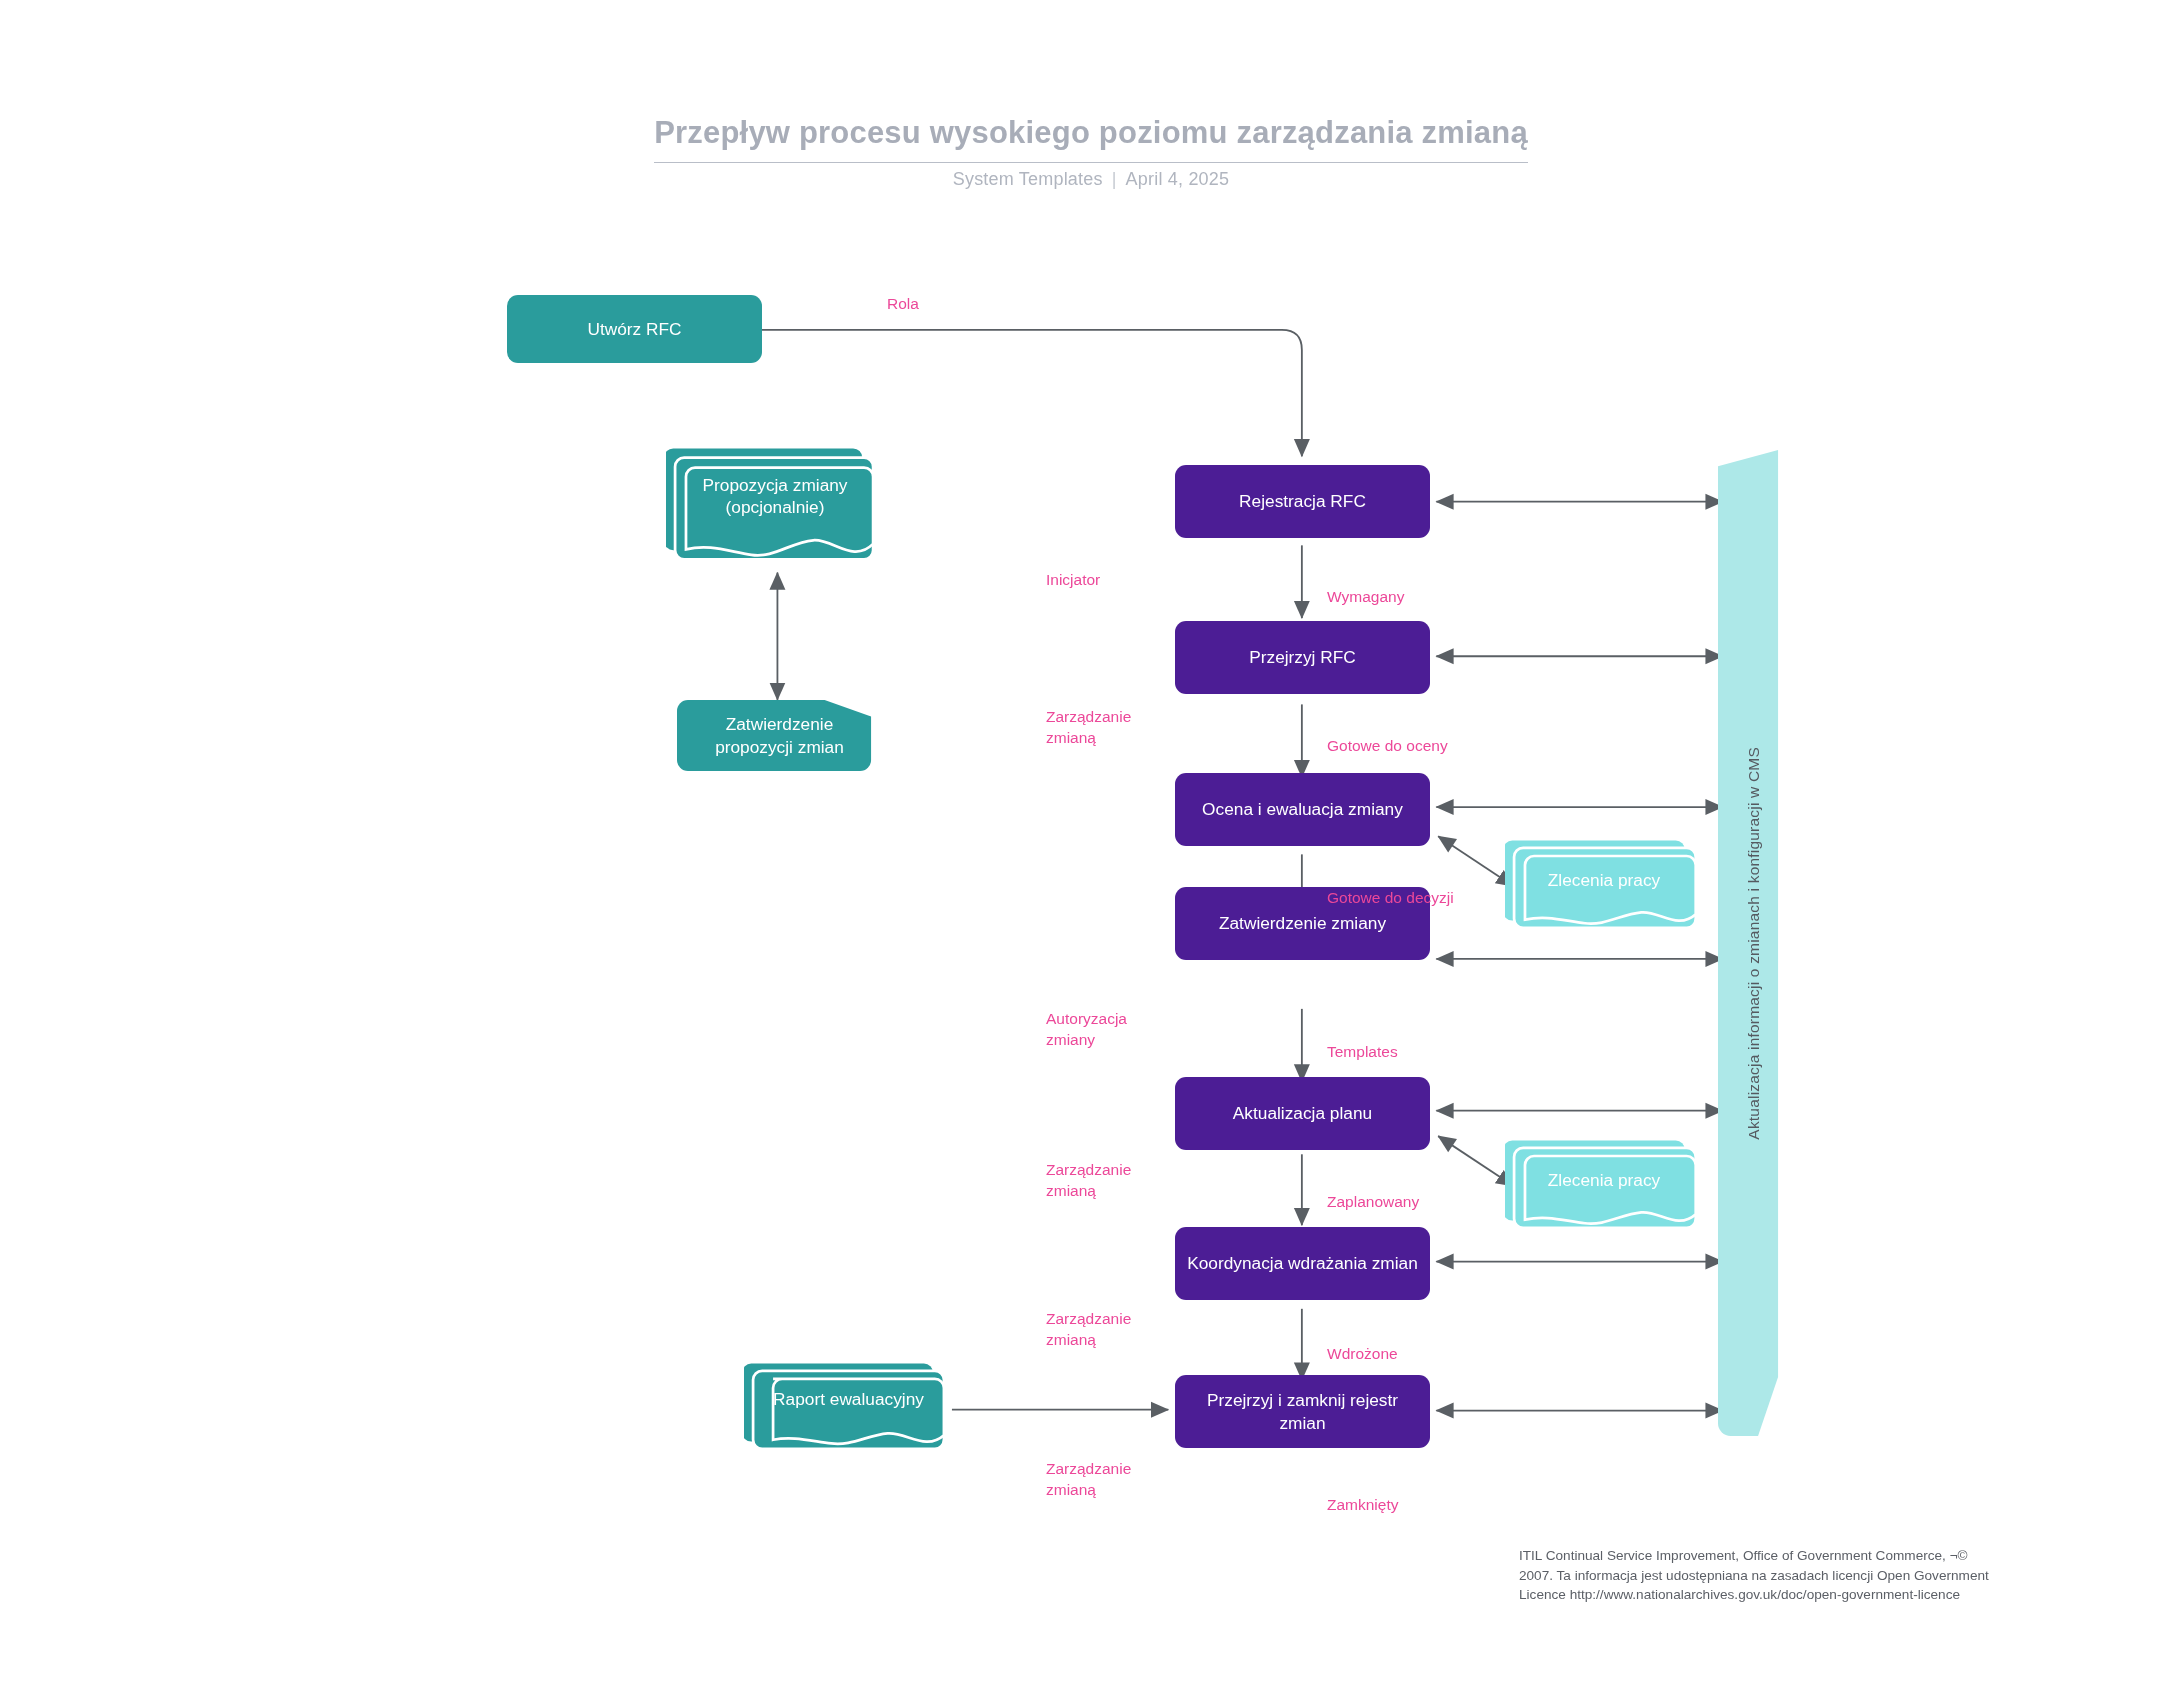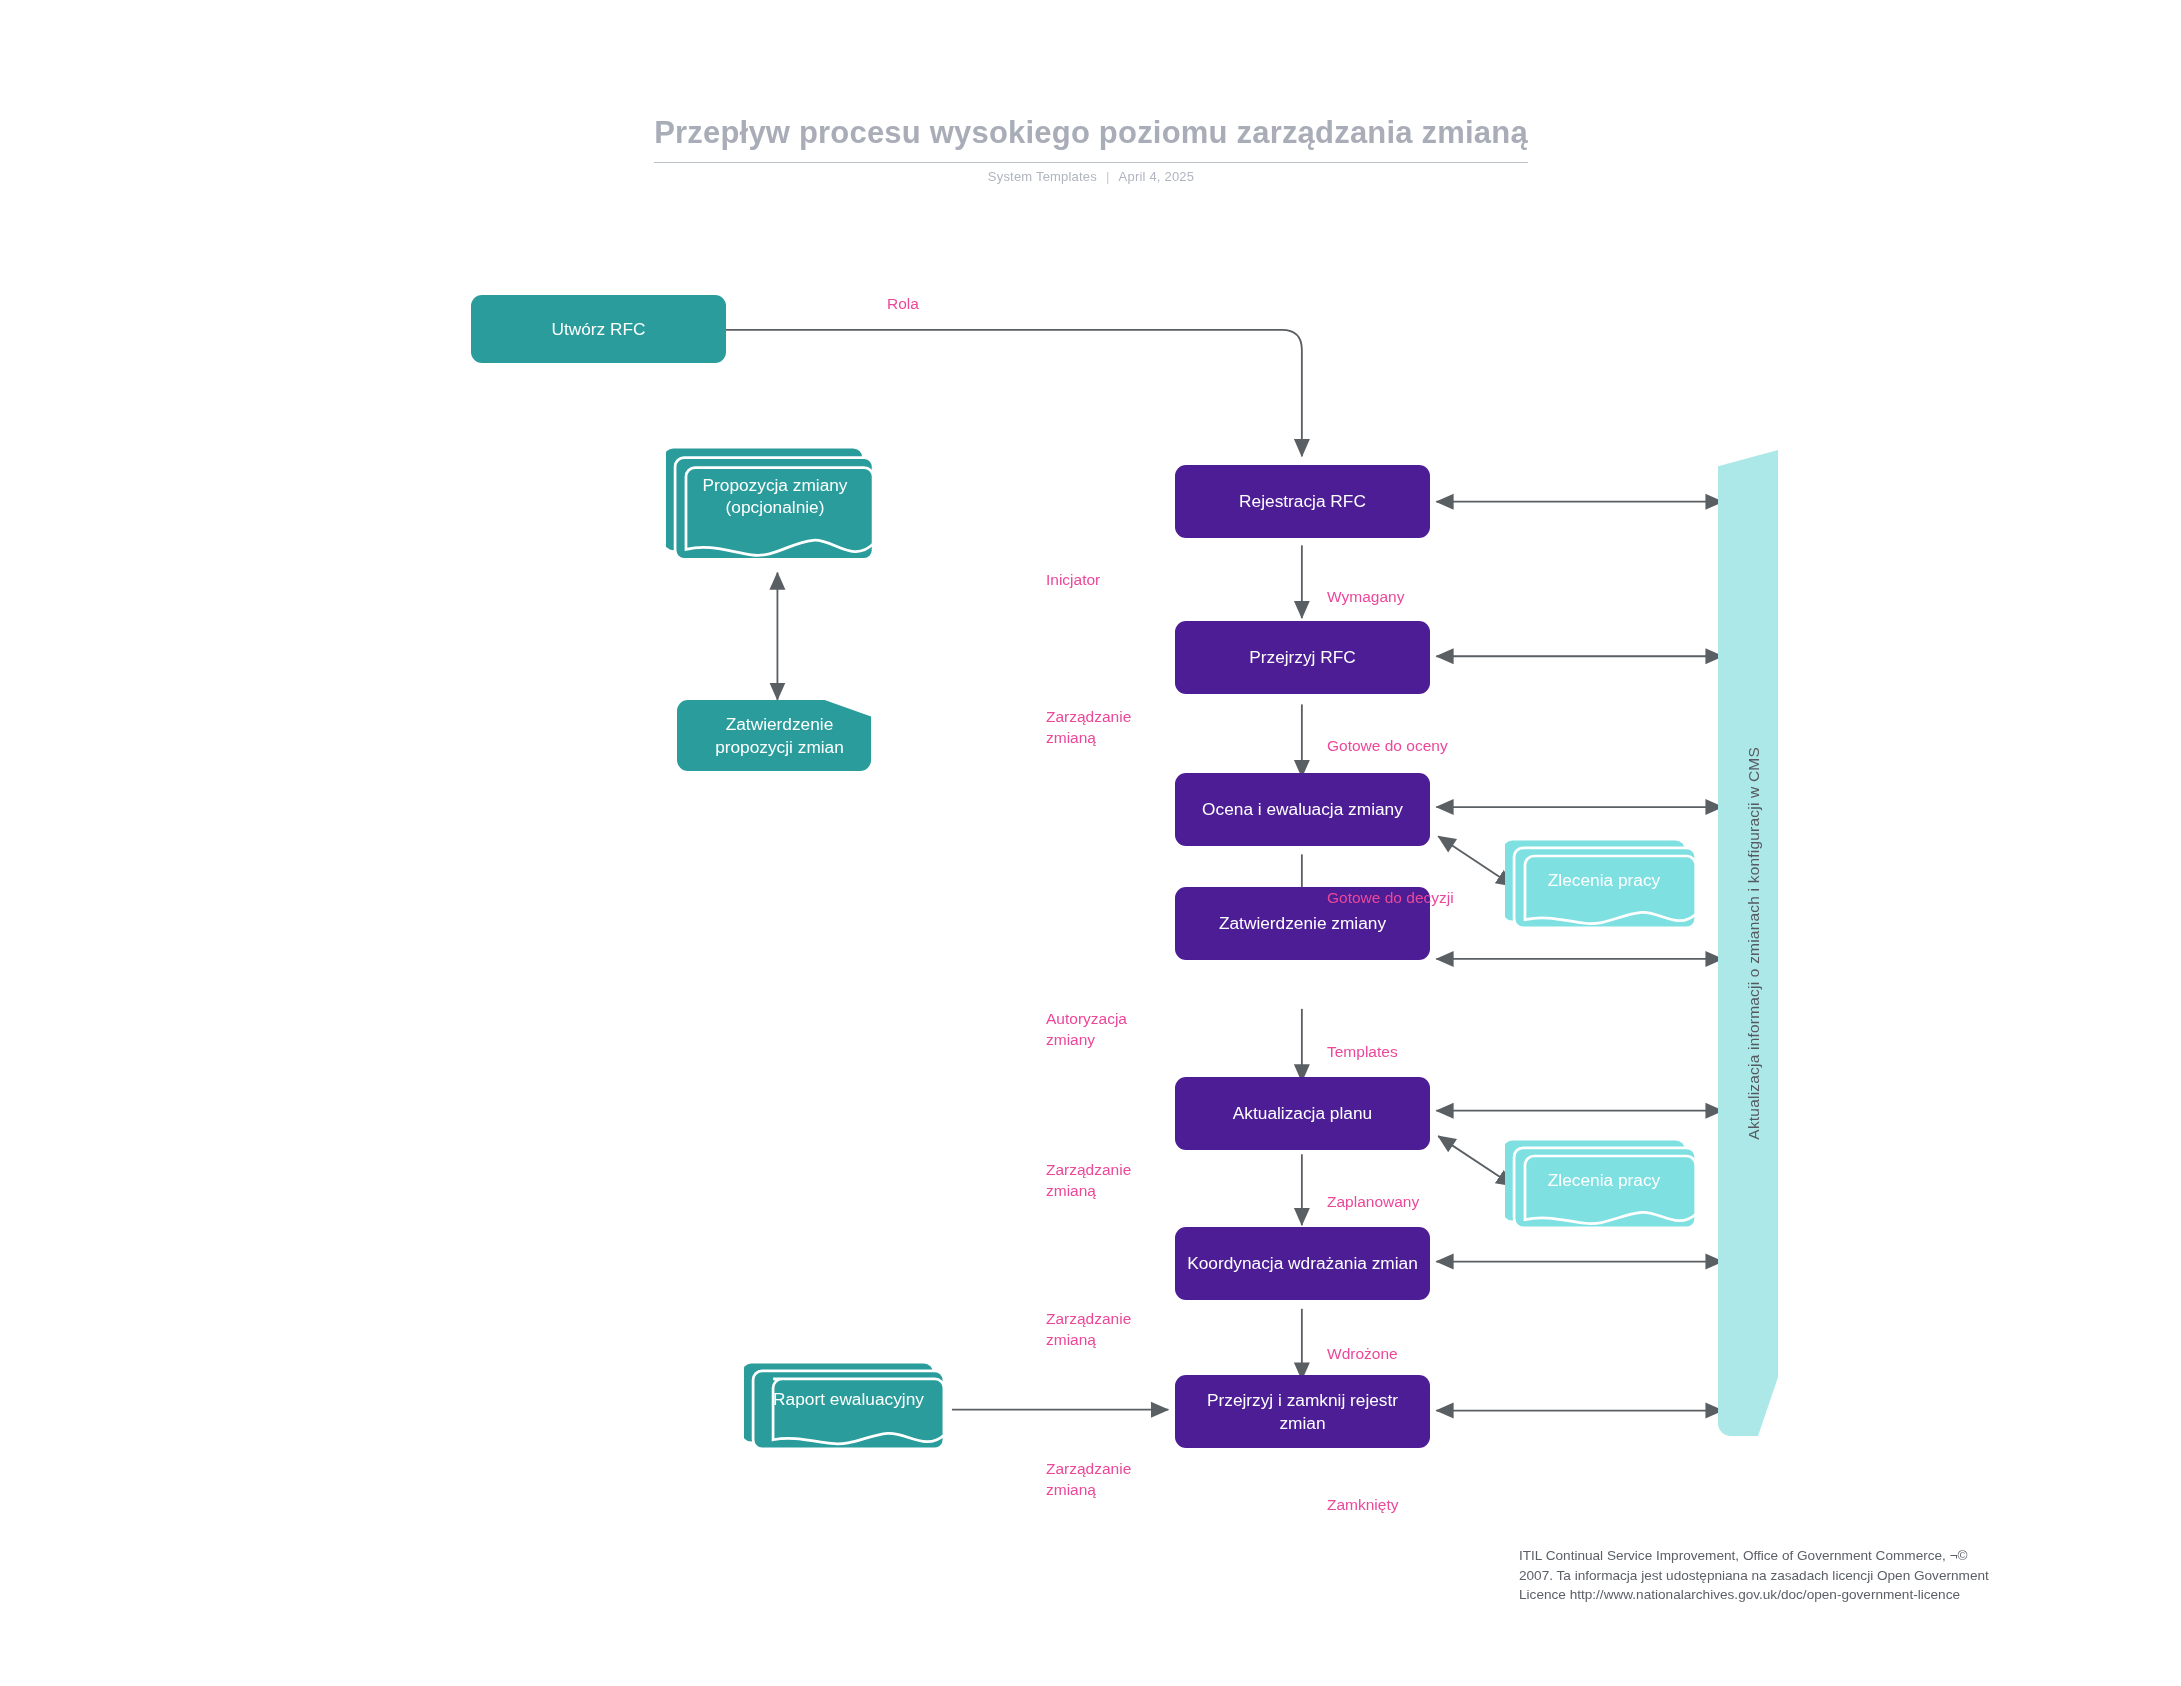--- a/index.html
+++ b/index.html
@@ -37,21 +37,21 @@
     letter-spacing: 0.2px;
     padding-bottom: 11px;
     border-bottom: 1.8px solid #b9bec8;
     white-space: nowrap;
   }
   .subtitle {
     position: absolute;
     left: 0; top: 169px;
     width: 2182px;
     text-align: center;
-    font-size: 13px;
+    font-size: 18px;
     color: #b0b5bf;
     letter-spacing: 0.2px;
   }
   .subtitle .sep {
     display: inline-block;
     margin: 0 9px;
     color: #c6cad2;
   }
 
   
@@ -73,20 +73,21 @@
   }
 
   
   .proc {
     position: absolute;
     border-radius: 11px;
     background: #4c1d95;
   }
   .proc.dark {
     background: #2a9c9c;
+    margin-left: 36px;
   }
 
   
   .docstack {
     position: absolute;
   }
   .docstack svg {
     display: block;
     width: 100%;
     height: 100%;

